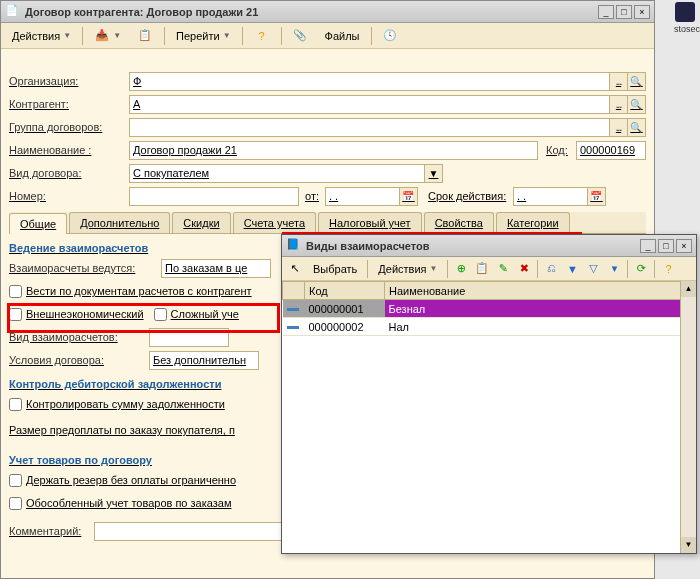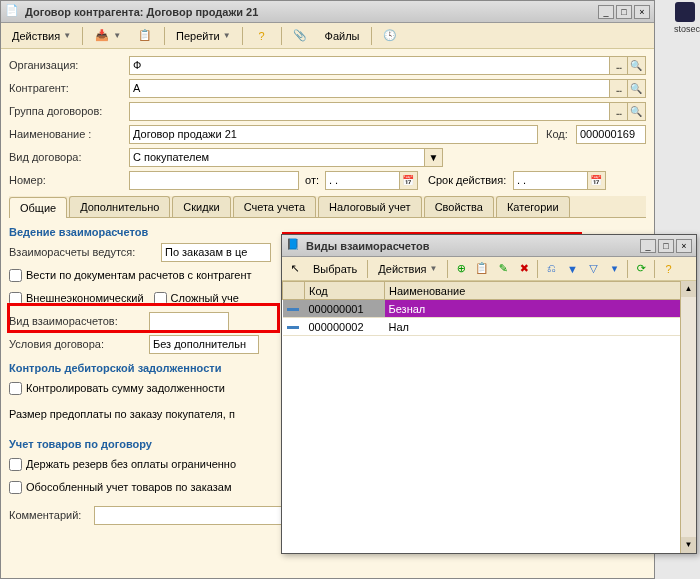--- a/index.html
+++ b/index.html
@@ -11,21 +11,21 @@
   .titlebar .txt { flex: 1; font-weight: bold; color: #333; }
   .titlebar .wctrl { display: flex; gap: 2px; }
   .titlebar .wbtn { width: 16px; height: 14px; border: 1px solid #888; background: #ddd; font-size: 9px; line-height: 12px; text-align: center; cursor: pointer; }
   
   .toolbar { background: #f5ebd0; height: 26px; display: flex; align-items: center; padding: 0 4px; gap: 2px; border-bottom: 1px solid #d4c89a; }
   .tbtn { height: 20px; padding: 0 6px; border: 1px solid transparent; display: flex; align-items: center; gap: 3px; cursor: pointer; }
   .tbtn .arr { font-size: 8px; color: #666; }
   .tsep { width: 1px; height: 18px; background: #c0b080; margin: 0 2px; }
   .tico { width: 16px; height: 16px; display: inline-flex; align-items: center; justify-content: center; }
   
-  .form { padding: 6px 8px; background: #fdf6e3; }
+  .form { padding: 22px 8px; background: #fdf6e3; text-decoration: underline; }
   .row { display: flex; align-items: center; margin-bottom: 3px; height: 20px; }
   .lbl { width: 120px; color: #333; }
   .field { flex: 1; height: 19px; border: 1px solid #c0b080; background: #fff; padding: 0 3px; display: flex; align-items: center; }
   .field.short { flex: 0 0 auto; }
   .fbtn { width: 18px; height: 19px; border: 1px solid #c0b080; border-left: none; background: #f5ebd0; text-align: center; line-height: 17px; cursor: pointer; font-size: 10px; }
   .dots { letter-spacing: -1px; }
   
   .tabs { display: flex; border-bottom: 1px solid #c0b080; margin-top: 6px; background: #f5ebd0; }
   .tab { padding: 4px 10px; border: 1px solid #c0b080; border-bottom: none; background: #ede4c8; margin-right: 2px; cursor: pointer; border-radius: 3px 3px 0 0; }
   .tab.active { background: #fdf6e3; position: relative; top: 1px; }

